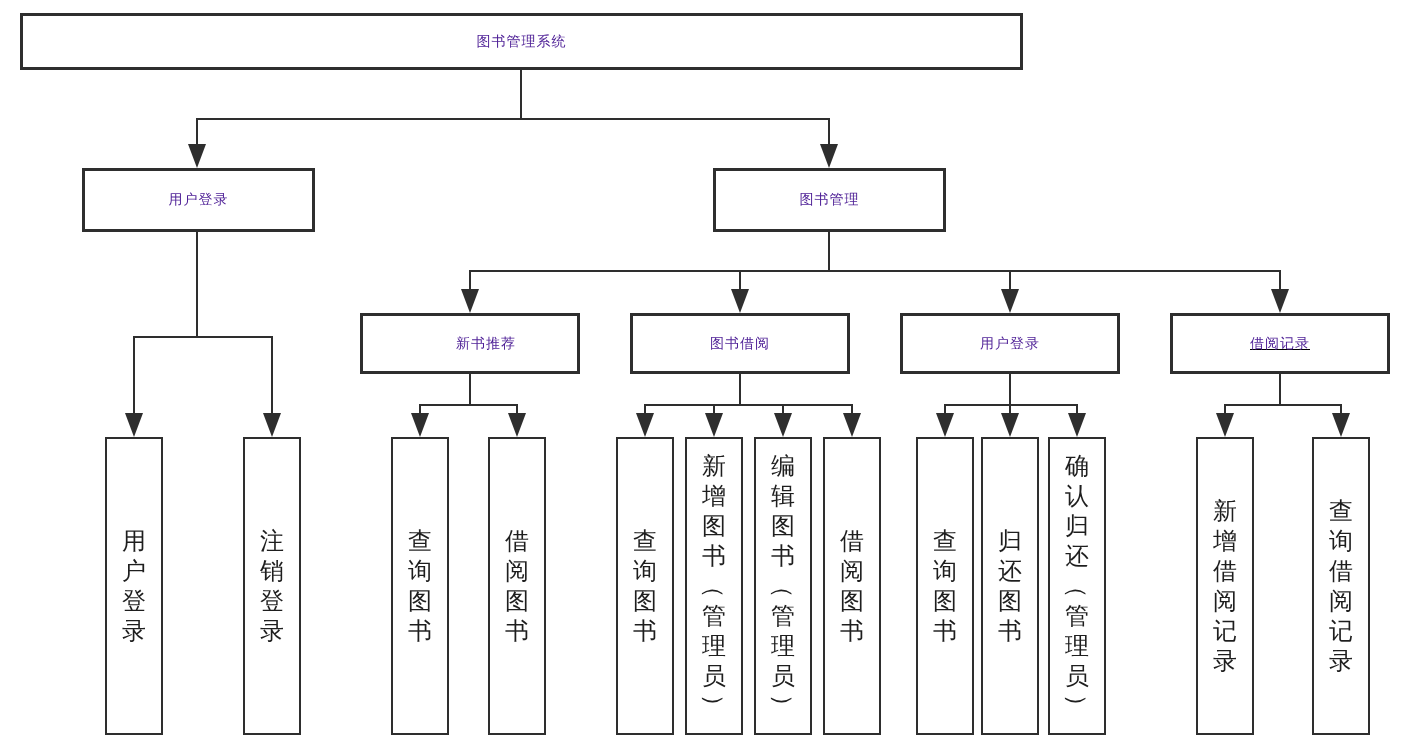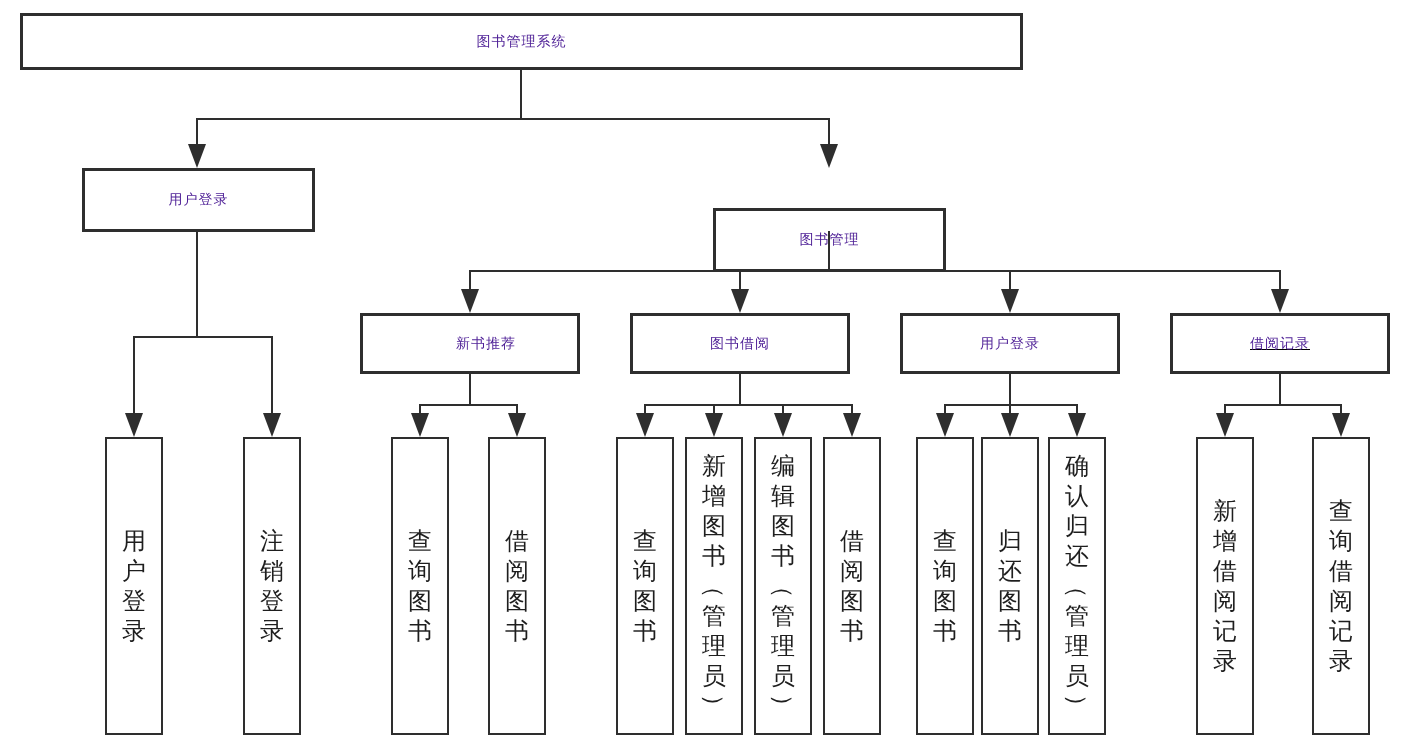--- a/index.html
+++ b/index.html
@@ -37,21 +37,21 @@
 
 <div class="canvas">
 
   <div class="box" style="left:20px;top:13px;width:1003px;height:57px;">
     <span class="hlabel">图书管理系统</span>
   </div>
 
   <div class="box" style="left:82px;top:168px;width:233px;height:64px;">
     <span class="hlabel">用户登录</span>
   </div>
-  <div class="box" style="left:713px;top:168px;width:233px;height:64px;margin-top:40px;">
+  <div class="box" style="left:713px;top:168px;width:233px;height:64px;">
     <span class="hlabel">图书管理</span>
   </div>
 
   <div class="box" style="left:360px;top:313px;width:220px;height:61px;padding-left:32px;">
     <span class="hlabel">新书推荐</span>
   </div>
   <div class="box" style="left:630px;top:313px;width:220px;height:61px;">
     <span class="hlabel">图书借阅</span>
   </div>
   <div class="box" style="left:900px;top:313px;width:220px;height:61px;">

